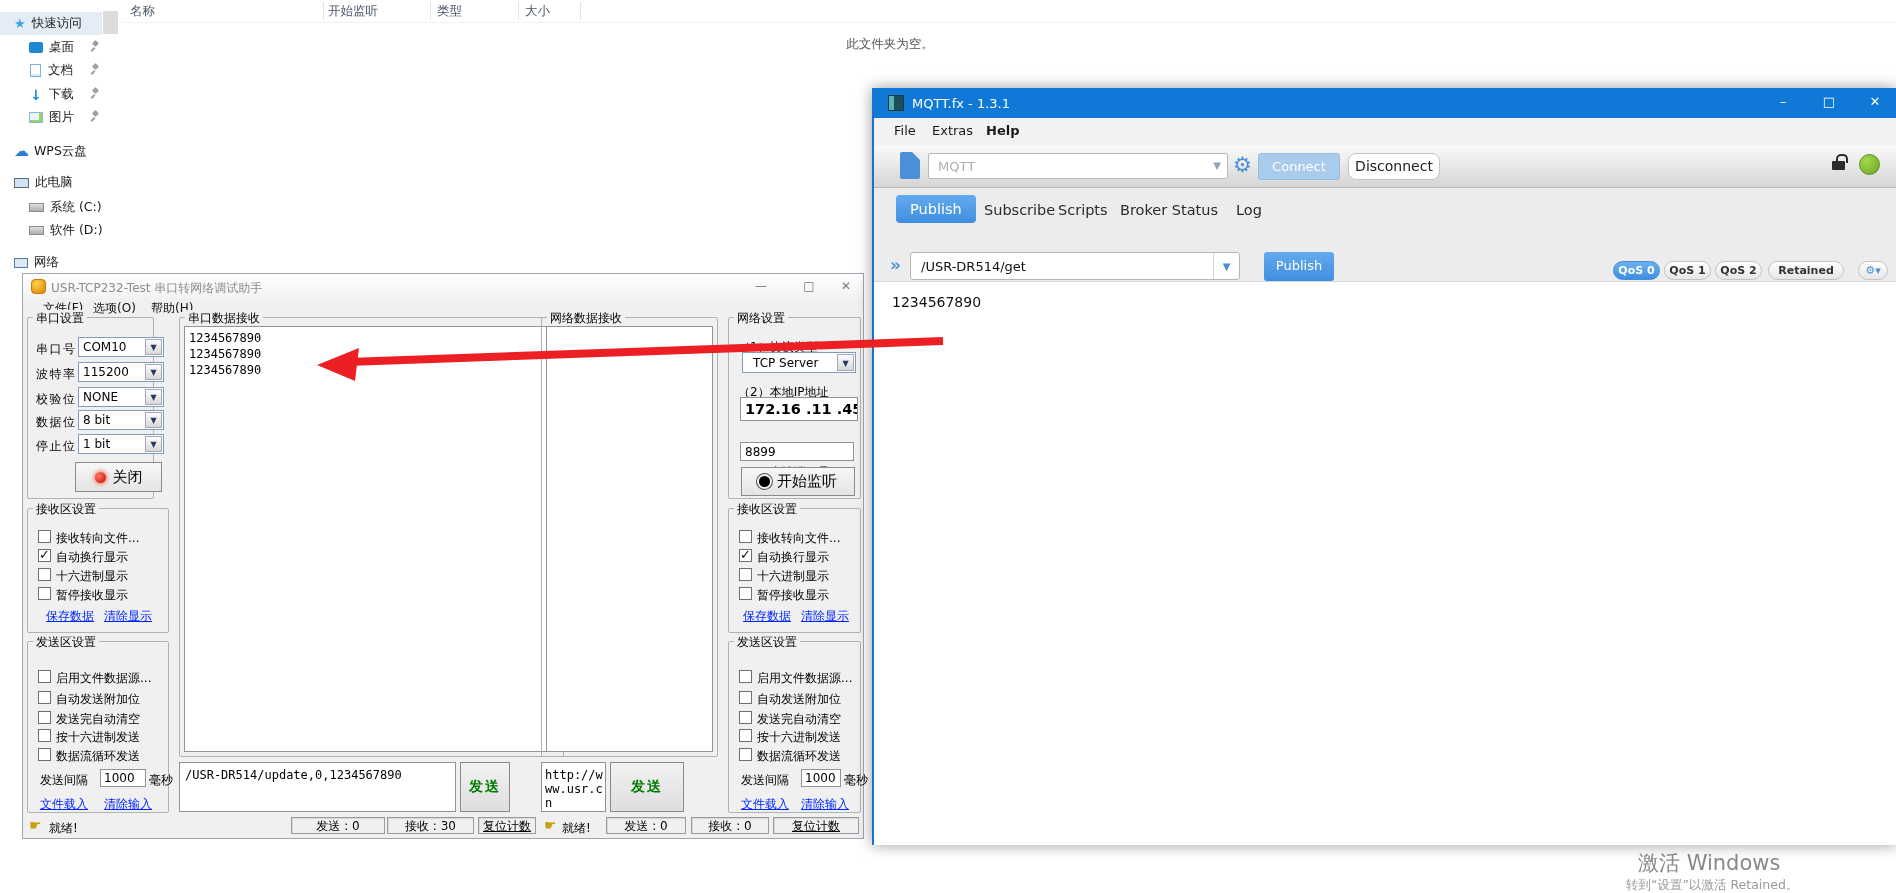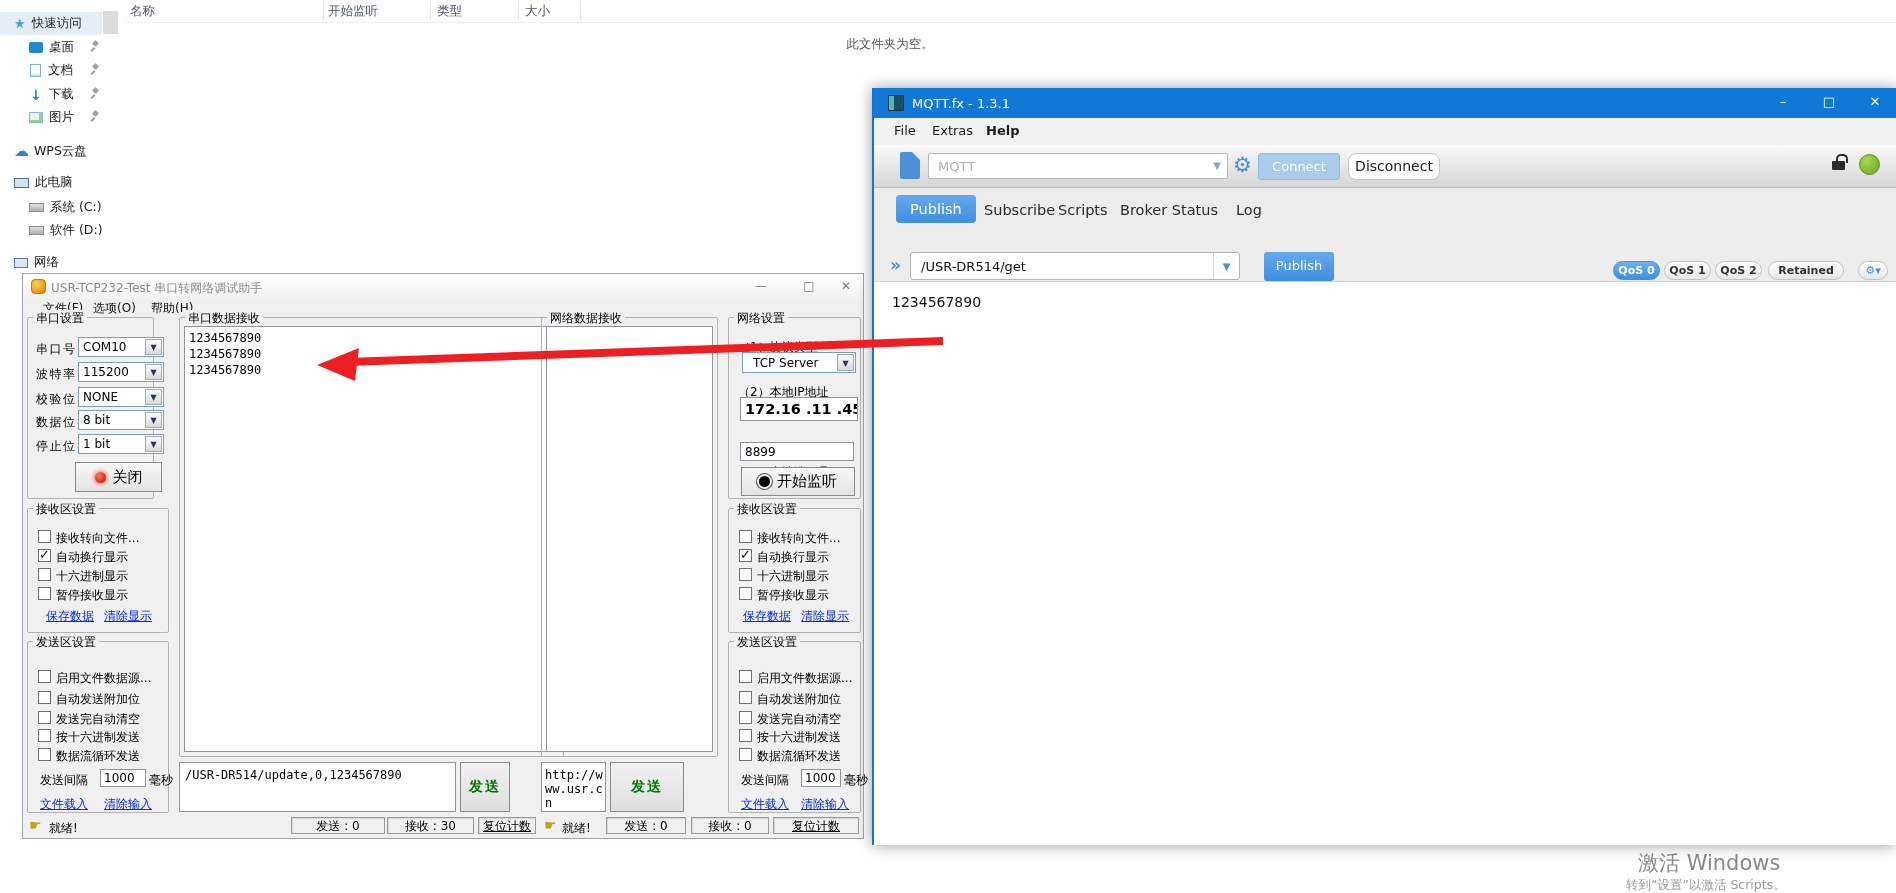--- a/index.html
+++ b/index.html
@@ -435,13 +435,13 @@
     <div id="payload-text">1234567890</div>
   </div>
 </div>
 
 <svg id="arrow-svg" width="1896" height="893" viewBox="0 0 1896 893">
   <line x1="943" y1="341" x2="348" y2="362" stroke="#ec2024" stroke-width="8"></line>
   <polygon points="317,365 359,348 355,381" fill="#ec2024"></polygon>
 </svg>
 
 <div id="wm1">激活 Windows</div>
-<div id="wm2">转到“设置”以激活 Scripts。</div>
+<div id="wm2">转到“设置”以激活 Retained。</div>
 
 </body></html>

